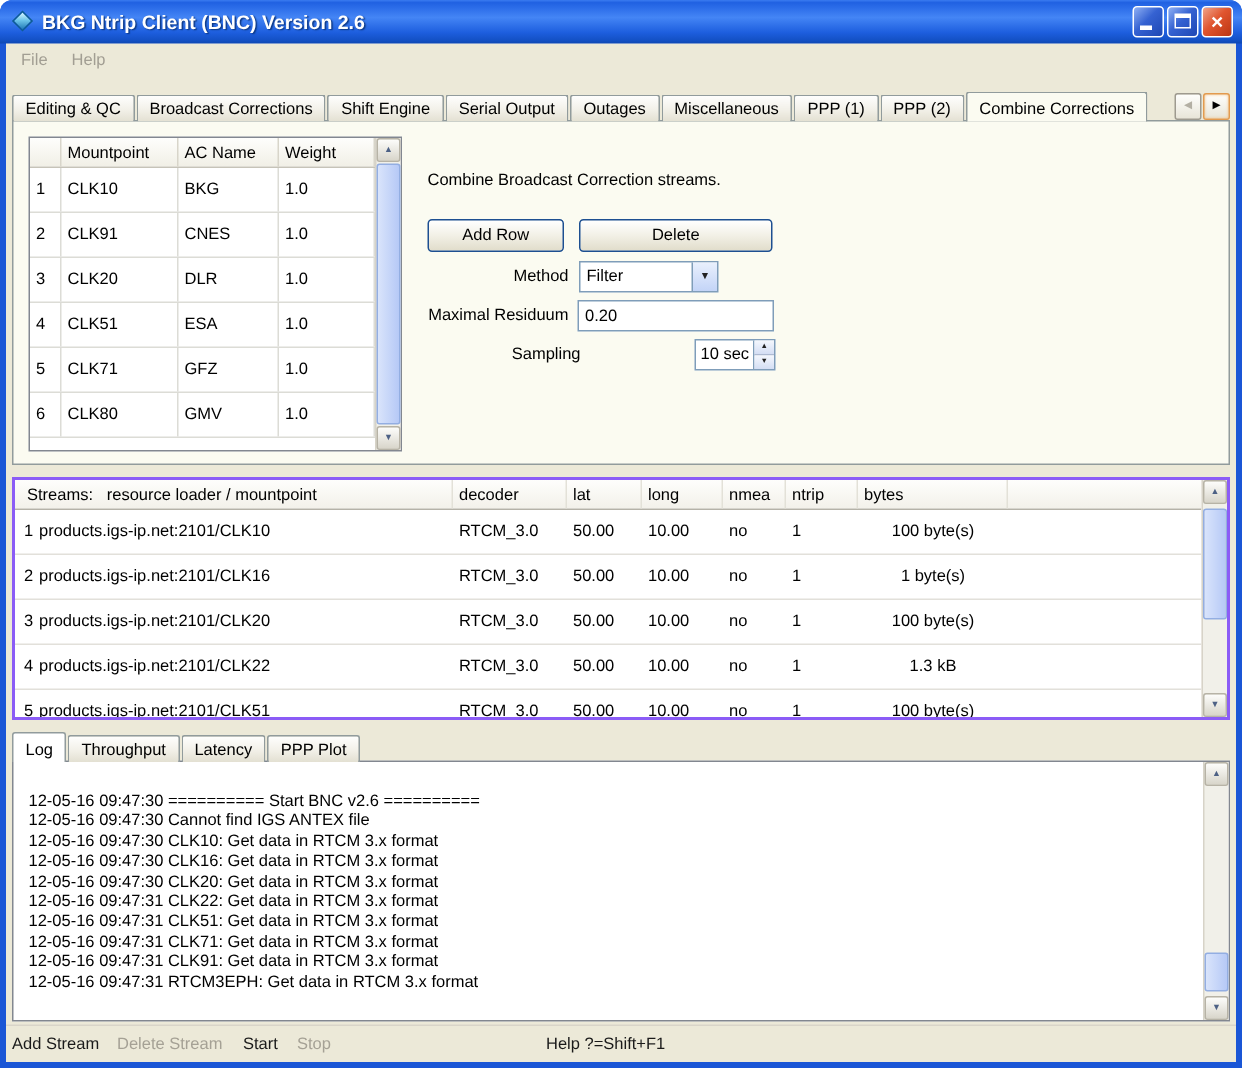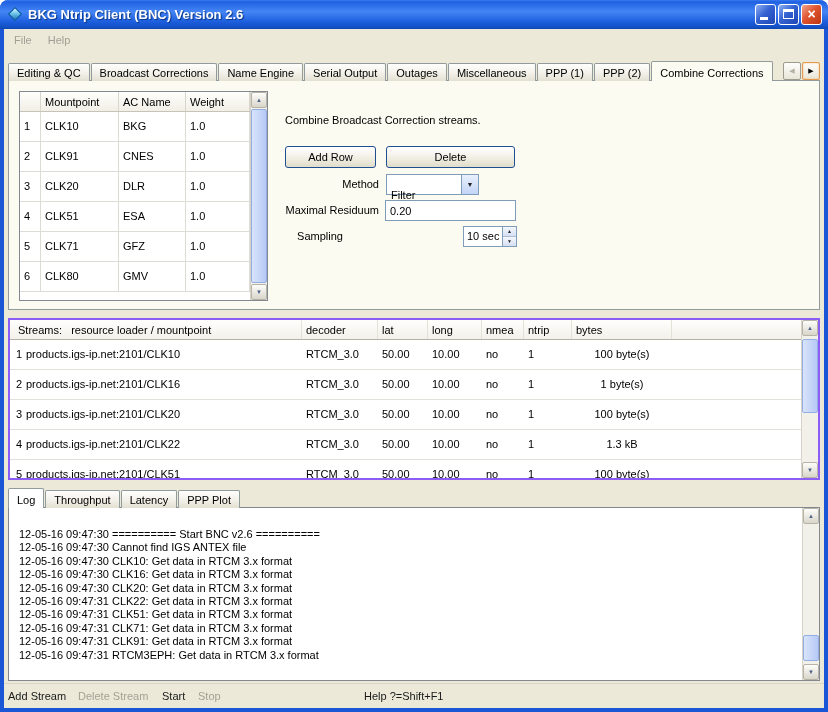--- a/index.html
+++ b/index.html
@@ -69,23 +69,23 @@
   
   .desc { position: absolute; left: 276px; top: 33px; font-size: 11px; color: #000; }
   .xp-btn { position: absolute; height: 22px; border: 1px solid #1d4f91; border-radius: 3px; font-size: 11px;
     text-align: center; line-height: 20px; color: #000;
     background: linear-gradient(#ffffff,#f2f0e6 50%,#e1ddcb); }
   .btn-addrow { left: 276px; top: 65px; width: 91px; }
   .btn-delete { left: 377px; top: 65px; width: 129px; }
   .flabel { position: absolute; font-size: 11px; text-align: right; color: #000; }
   .lbl-method { left: 276px; top: 97px; width: 94px; }
   .lbl-resid { left: 246px; top: 123px; width: 124px; }
-  .lbl-sampling { left: 264px; top: 149px; width: 94px; text-align: center; }
+  .lbl-sampling { left: 284px; top: 149px; width: 94px; }
   .combo { position: absolute; left: 377px; top: 93px; width: 93px; height: 21px; background: #fff; border: 1px solid #7f9db9; display: flex; }
-  .combo-text { flex: 1; font-size: 11px; padding: 14px 4px 0; }
+  .combo-text { flex: 1; font-size: 11px; padding: 3px 4px 0; }
   .combo-arrow { width: 17px; border-left: 1px solid #7f9db9; background: linear-gradient(#e9f0fd,#c3d4f7); font-size: 7px; line-height: 19px; text-align: center; color: #222; }
   .tinput { position: absolute; left: 376px; top: 119px; width: 131px; height: 21px; border: 1px solid #7f9db9; background: #fff;
     font-family: inherit; font-size: 11px; padding: 0 4px; }
   .spin { position: absolute; left: 454px; top: 145px; width: 54px; height: 21px; background: #fff; border: 1px solid #7f9db9; display: flex; }
   .spin-text { flex: 1; font-size: 11px; padding: 3px 0 0 3px; white-space: nowrap; }
   .spin-btns { width: 14px; display: flex; flex-direction: column; border-left: 1px solid #7f9db9; }
   .spin-btn { flex: 1; background: linear-gradient(#f4f7fd,#d4def4); font-size: 5px; text-align: center; line-height: 9px; color: #222; }
   .spin-btn.up { border-bottom: 1px solid #aebad2; }
 
   
@@ -139,21 +139,21 @@
 
     <div class="menubar">
         <div class="menu-item">File</div>
         <div class="menu-item">Help</div>
       </div>
 
     <div class="tabbar">
       <div class="tab-strip">
           <div class="tab">Editing &amp; QC</div>
           <div class="tab">Broadcast Corrections</div>
-          <div class="tab">Name Engine</div>
+          <div class="tab">Shift Engine</div>
           <div class="tab">Serial Output</div>
           <div class="tab">Outages</div>
           <div class="tab">Miscellaneous</div>
           <div class="tab">PPP (1)</div>
           <div class="tab">PPP (2)</div>
           <div class="tab active cream">Combine Corrections</div>
         </div>
       <div class="tab-scroll">
         <div class="tsb"><span>◀</span></div>
         <div class="tsb hot"><span>▶</span></div>

